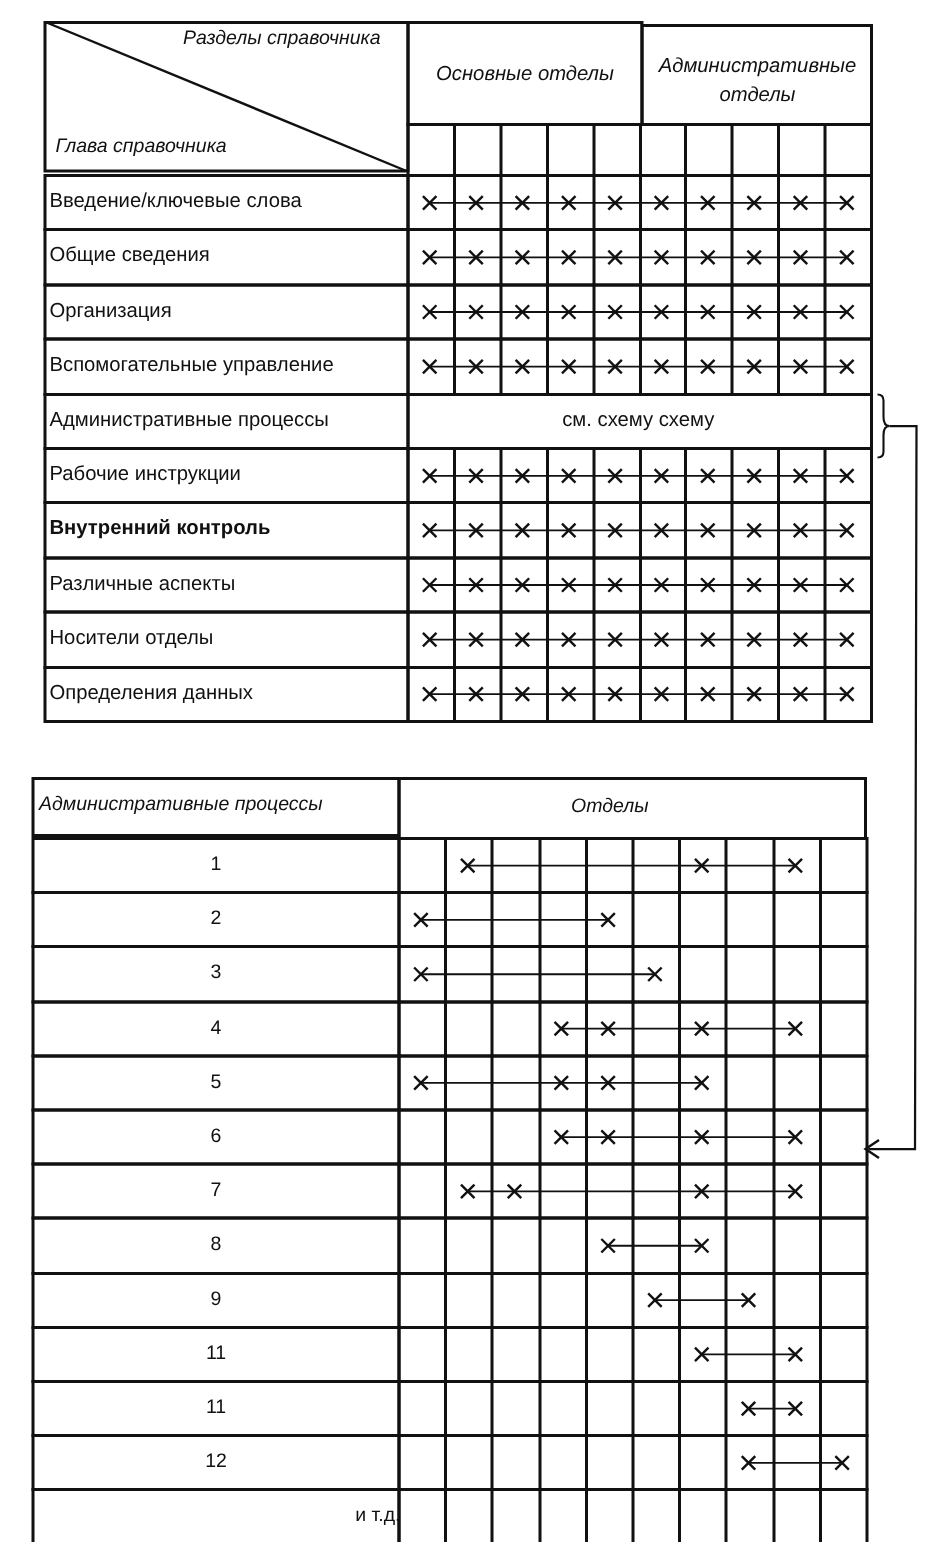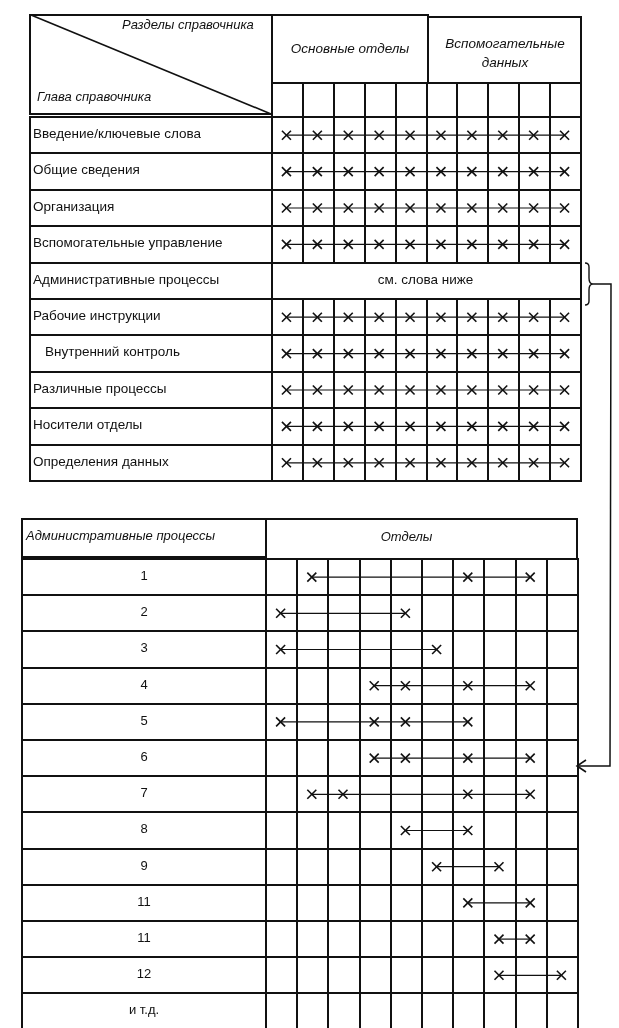--- a/index.html
+++ b/index.html
@@ -20,21 +20,21 @@
   <div class="box" style="left:29px; top:14px; width:244px; height:101px;"></div>
   <svg width="619" height="1028">
     <line x1="31" y1="15" x2="271" y2="114" stroke="#111" stroke-width="1.6"></line>
   </svg>
   <div class="label ital" style="left:122px; top:17px; font-size:13px;">Разделы справочника</div>
   <div class="label ital" style="left:37px; top:89px; font-size:13px;">Глава справочника</div>
 
   <div class="box" style="left:271px; top:14px; width:158px; height:70px;"></div>
   <div class="label ital center" style="left:271px; top:41px; width:158px;">Основные отделы</div>
   <div class="box" style="left:427px; top:16px; width:155px; height:68px;"></div>
-  <div class="label ital center" style="left:435px; top:34px; width:140px; white-space:normal; line-height:19px;">Вспомогательные данных</div>
+  <div class="label ital center" style="left:435px; top:34px; width:140px; white-space:normal; line-height:19px;">Административные отделы</div>
 
   <div id="top-rows">
       <div class="box" style="left: 271px; top: 82px; width: 311px; height: 36px;"></div>
       <svg width="619" height="1028">
         <line x1="286.45" x2="564.55" y1="135.2" y2="135.2" stroke="#111" stroke-width="1.2"></line>
         <g>
           <line x1="281.95" y1="130.7" x2="290.95" y2="139.7" stroke="#111" stroke-width="1.6"></line>
           <line x1="290.95" y1="130.7" x2="281.95" y2="139.7" stroke="#111" stroke-width="1.6"></line>
         </g>
         <g>
@@ -446,47 +446,47 @@
       <div class="vl" style="left: 363.7px; top: 225.2px; height: 38.4px;"></div>
       <div class="vl" style="left: 394.6px; top: 225.2px; height: 38.4px;"></div>
       <div class="vl" style="left: 425.5px; top: 225.2px; height: 38.4px;"></div>
       <div class="vl" style="left: 456.4px; top: 225.2px; height: 38.4px;"></div>
       <div class="vl" style="left: 487.3px; top: 225.2px; height: 38.4px;"></div>
       <div class="vl" style="left: 518.2px; top: 225.2px; height: 38.4px;"></div>
       <div class="vl" style="left: 549.1px; top: 225.2px; height: 38.4px;"></div>
       <div class="box" style="left: 29px; top: 261.6px; width: 244px; height: 38.4px;"></div>
       <div class="label" style="left: 33px; top: 271.6px;">Административные процессы</div>
       <div class="box" style="left: 271px; top: 261.6px; width: 311px; height: 38.4px;"></div>
-      <div class="label center" style="left: 271px; top: 271.6px; width: 309px;">см. слова ниже</div>
+      <div class="label center" style="left: 271px; top: 271.6px; width: 309px;">см. схему схему</div>
       <div class="box" style="left: 29px; top: 298px; width: 244px; height: 38.4px;"></div>
       <div class="label" style="left: 33px; top: 308px;">Рабочие инструкции</div>
       <div class="box" style="left: 271px; top: 298px; width: 311px; height: 38.4px;"></div>
       <div class="vl" style="left: 301.9px; top: 298px; height: 38.4px;"></div>
       <div class="vl" style="left: 332.8px; top: 298px; height: 38.4px;"></div>
       <div class="vl" style="left: 363.7px; top: 298px; height: 38.4px;"></div>
       <div class="vl" style="left: 394.6px; top: 298px; height: 38.4px;"></div>
       <div class="vl" style="left: 425.5px; top: 298px; height: 38.4px;"></div>
       <div class="vl" style="left: 456.4px; top: 298px; height: 38.4px;"></div>
       <div class="vl" style="left: 487.3px; top: 298px; height: 38.4px;"></div>
       <div class="vl" style="left: 518.2px; top: 298px; height: 38.4px;"></div>
       <div class="vl" style="left: 549.1px; top: 298px; height: 38.4px;"></div>
       <div class="box" style="left: 29px; top: 334.4px; width: 244px; height: 38.4px;"></div>
-      <div class="label" style="left: 45px; top: 344.4px;">Внутренний контроль</div>
+      <div class="label" style="left: 33px; top: 344.4px; font-weight: bold;">Внутренний контроль</div>
       <div class="box" style="left: 271px; top: 334.4px; width: 311px; height: 38.4px;"></div>
       <div class="vl" style="left: 301.9px; top: 334.4px; height: 38.4px;"></div>
       <div class="vl" style="left: 332.8px; top: 334.4px; height: 38.4px;"></div>
       <div class="vl" style="left: 363.7px; top: 334.4px; height: 38.4px;"></div>
       <div class="vl" style="left: 394.6px; top: 334.4px; height: 38.4px;"></div>
       <div class="vl" style="left: 425.5px; top: 334.4px; height: 38.4px;"></div>
       <div class="vl" style="left: 456.4px; top: 334.4px; height: 38.4px;"></div>
       <div class="vl" style="left: 487.3px; top: 334.4px; height: 38.4px;"></div>
       <div class="vl" style="left: 518.2px; top: 334.4px; height: 38.4px;"></div>
       <div class="vl" style="left: 549.1px; top: 334.4px; height: 38.4px;"></div>
       <div class="box" style="left: 29px; top: 370.8px; width: 244px; height: 38.4px;"></div>
-      <div class="label" style="left: 33px; top: 380.8px;">Различные процессы</div>
+      <div class="label" style="left: 33px; top: 380.8px;">Различные аспекты</div>
       <div class="box" style="left: 271px; top: 370.8px; width: 311px; height: 38.4px;"></div>
       <div class="vl" style="left: 301.9px; top: 370.8px; height: 38.4px;"></div>
       <div class="vl" style="left: 332.8px; top: 370.8px; height: 38.4px;"></div>
       <div class="vl" style="left: 363.7px; top: 370.8px; height: 38.4px;"></div>
       <div class="vl" style="left: 394.6px; top: 370.8px; height: 38.4px;"></div>
       <div class="vl" style="left: 425.5px; top: 370.8px; height: 38.4px;"></div>
       <div class="vl" style="left: 456.4px; top: 370.8px; height: 38.4px;"></div>
       <div class="vl" style="left: 487.3px; top: 370.8px; height: 38.4px;"></div>
       <div class="vl" style="left: 518.2px; top: 370.8px; height: 38.4px;"></div>
       <div class="vl" style="left: 549.1px; top: 370.8px; height: 38.4px;"></div>
@@ -822,21 +822,21 @@
       <div class="vl" style="left: 296.2px; top: 956.2px; height: 38.2px;"></div>
       <div class="vl" style="left: 327.4px; top: 956.2px; height: 38.2px;"></div>
       <div class="vl" style="left: 358.6px; top: 956.2px; height: 38.2px;"></div>
       <div class="vl" style="left: 389.8px; top: 956.2px; height: 38.2px;"></div>
       <div class="vl" style="left: 421px; top: 956.2px; height: 38.2px;"></div>
       <div class="vl" style="left: 452.2px; top: 956.2px; height: 38.2px;"></div>
       <div class="vl" style="left: 483.4px; top: 956.2px; height: 38.2px;"></div>
       <div class="vl" style="left: 514.6px; top: 956.2px; height: 38.2px;"></div>
       <div class="vl" style="left: 545.8px; top: 956.2px; height: 38.2px;"></div>
       <div class="box" style="left: 21px; top: 992.4px; width: 246px; height: 38.2px;"></div>
-      <div class="label center" style="left: 21px; top: 1002.4px; width: 246px; font-size: 13px;">и т.д.</div>
+      <div class="label center" style="left: 21px; top: 1002.4px; width: 246px; font-size: 13px; text-align: right;">и т.д.</div>
       <div class="box" style="left: 265px; top: 992.4px; width: 314px; height: 38.2px;"></div>
       <div class="vl" style="left: 296.2px; top: 992.4px; height: 38.2px;"></div>
       <div class="vl" style="left: 327.4px; top: 992.4px; height: 38.2px;"></div>
       <div class="vl" style="left: 358.6px; top: 992.4px; height: 38.2px;"></div>
       <div class="vl" style="left: 389.8px; top: 992.4px; height: 38.2px;"></div>
       <div class="vl" style="left: 421px; top: 992.4px; height: 38.2px;"></div>
       <div class="vl" style="left: 452.2px; top: 992.4px; height: 38.2px;"></div>
       <div class="vl" style="left: 483.4px; top: 992.4px; height: 38.2px;"></div>
       <div class="vl" style="left: 514.6px; top: 992.4px; height: 38.2px;"></div>
       <div class="vl" style="left: 545.8px; top: 992.4px; height: 38.2px;"></div>

